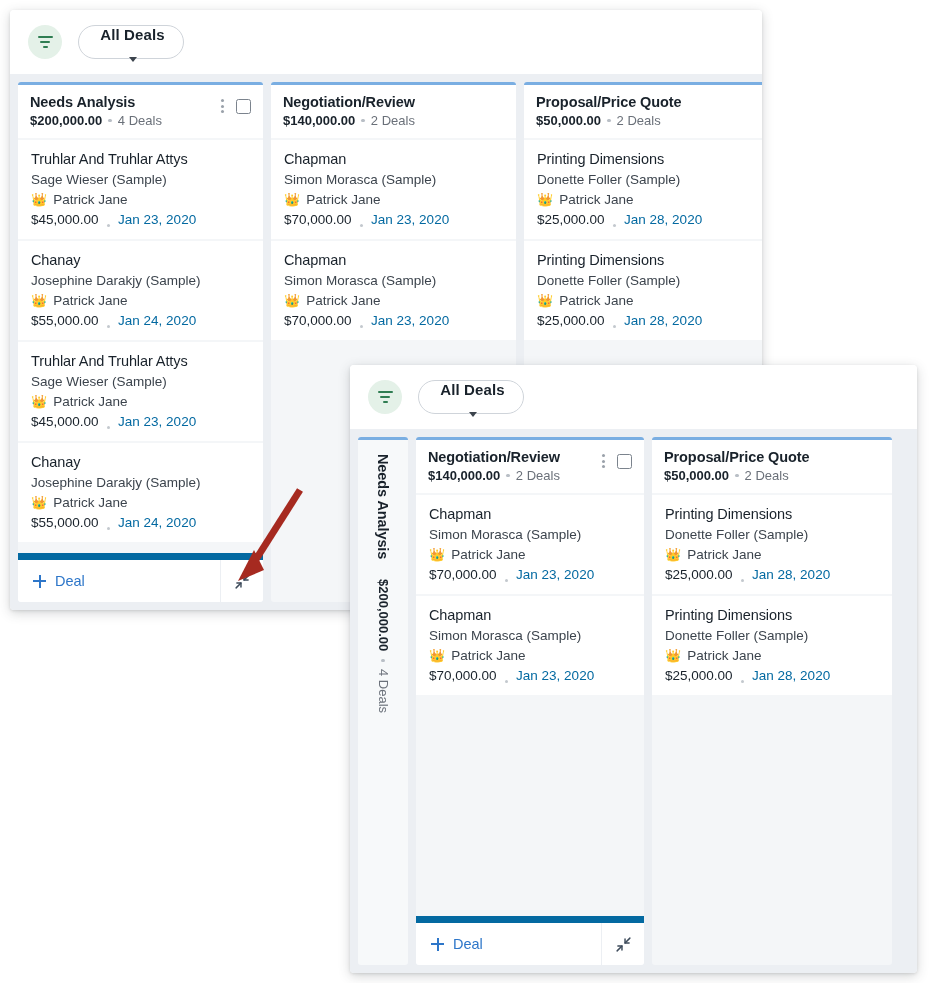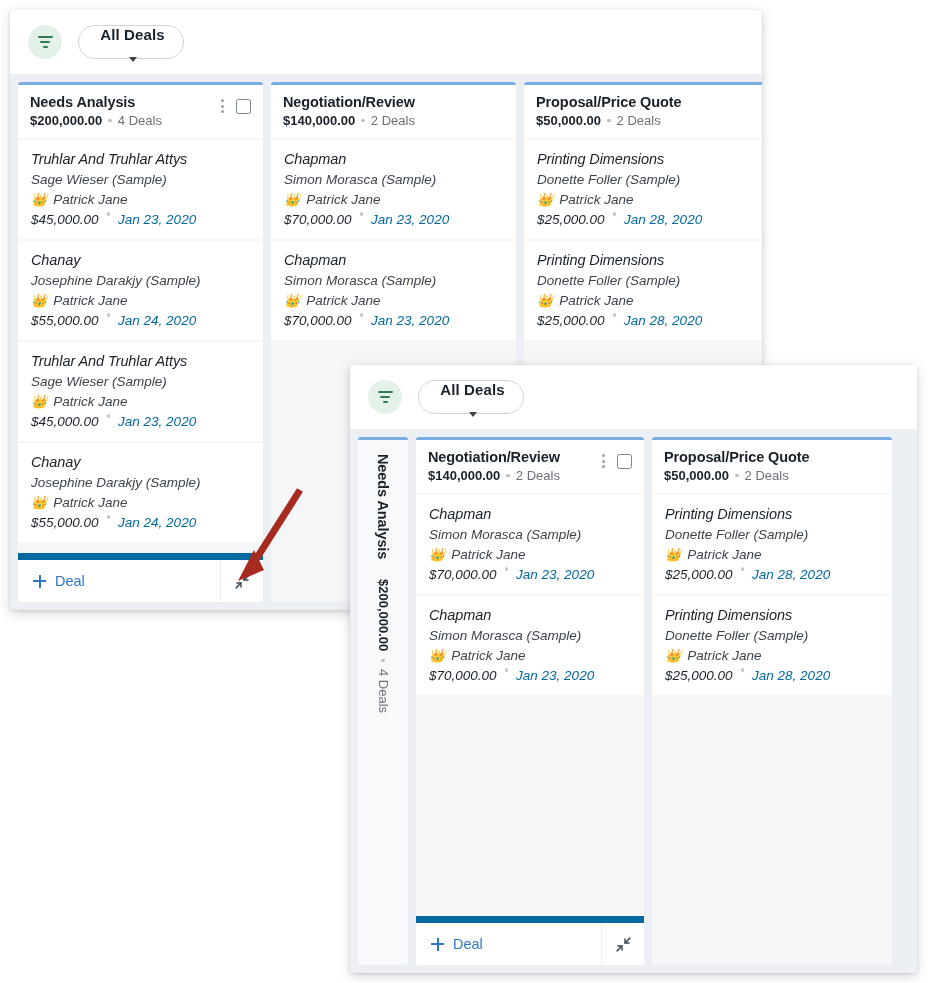--- a/index.html
+++ b/index.html
@@ -135,27 +135,26 @@
     gap:2px;
     padding-top:2px;
   }
 
   .card{
     background:#ffffff;
     padding:11px 13px 12px 13px;
     box-sizing:border-box;
     cursor:pointer;
     flex:0 0 auto;
-    font-style:italic;
   }
   .card .c-title{font-size:14.5px;color:#19222b;margin-bottom:5px;letter-spacing:-.1px;}
   .card .c-contact{font-size:13.5px;color:#3c444d;margin-bottom:5px;}
   .card .c-owner{font-size:13.5px;color:#3c444d;display:flex;align-items:center;gap:6px;margin-bottom:5px;}
   .crown{font-size:13px;line-height:1;color:#edab20;display:inline-block;}
-  .card .c-foot{font-size:13.5px;color:#19222b;display:flex;align-items:flex-start;gap:8px;}
+  .card .c-foot{font-size:13.5px;color:#19222b;display:flex;align-items:flex-end;gap:8px;}
   .card .c-foot .dot{width:3.5px;height:3.5px;border-radius:50%;background:#c3c8ce;display:inline-block;}
   .card .c-date{color:#0369a1;}
 
   .col-foot{
     flex:0 0 auto;
     background:#ffffff;
     height:42px;
     display:flex;align-items:center;
     border-top:7px solid #0369a1;
   }

